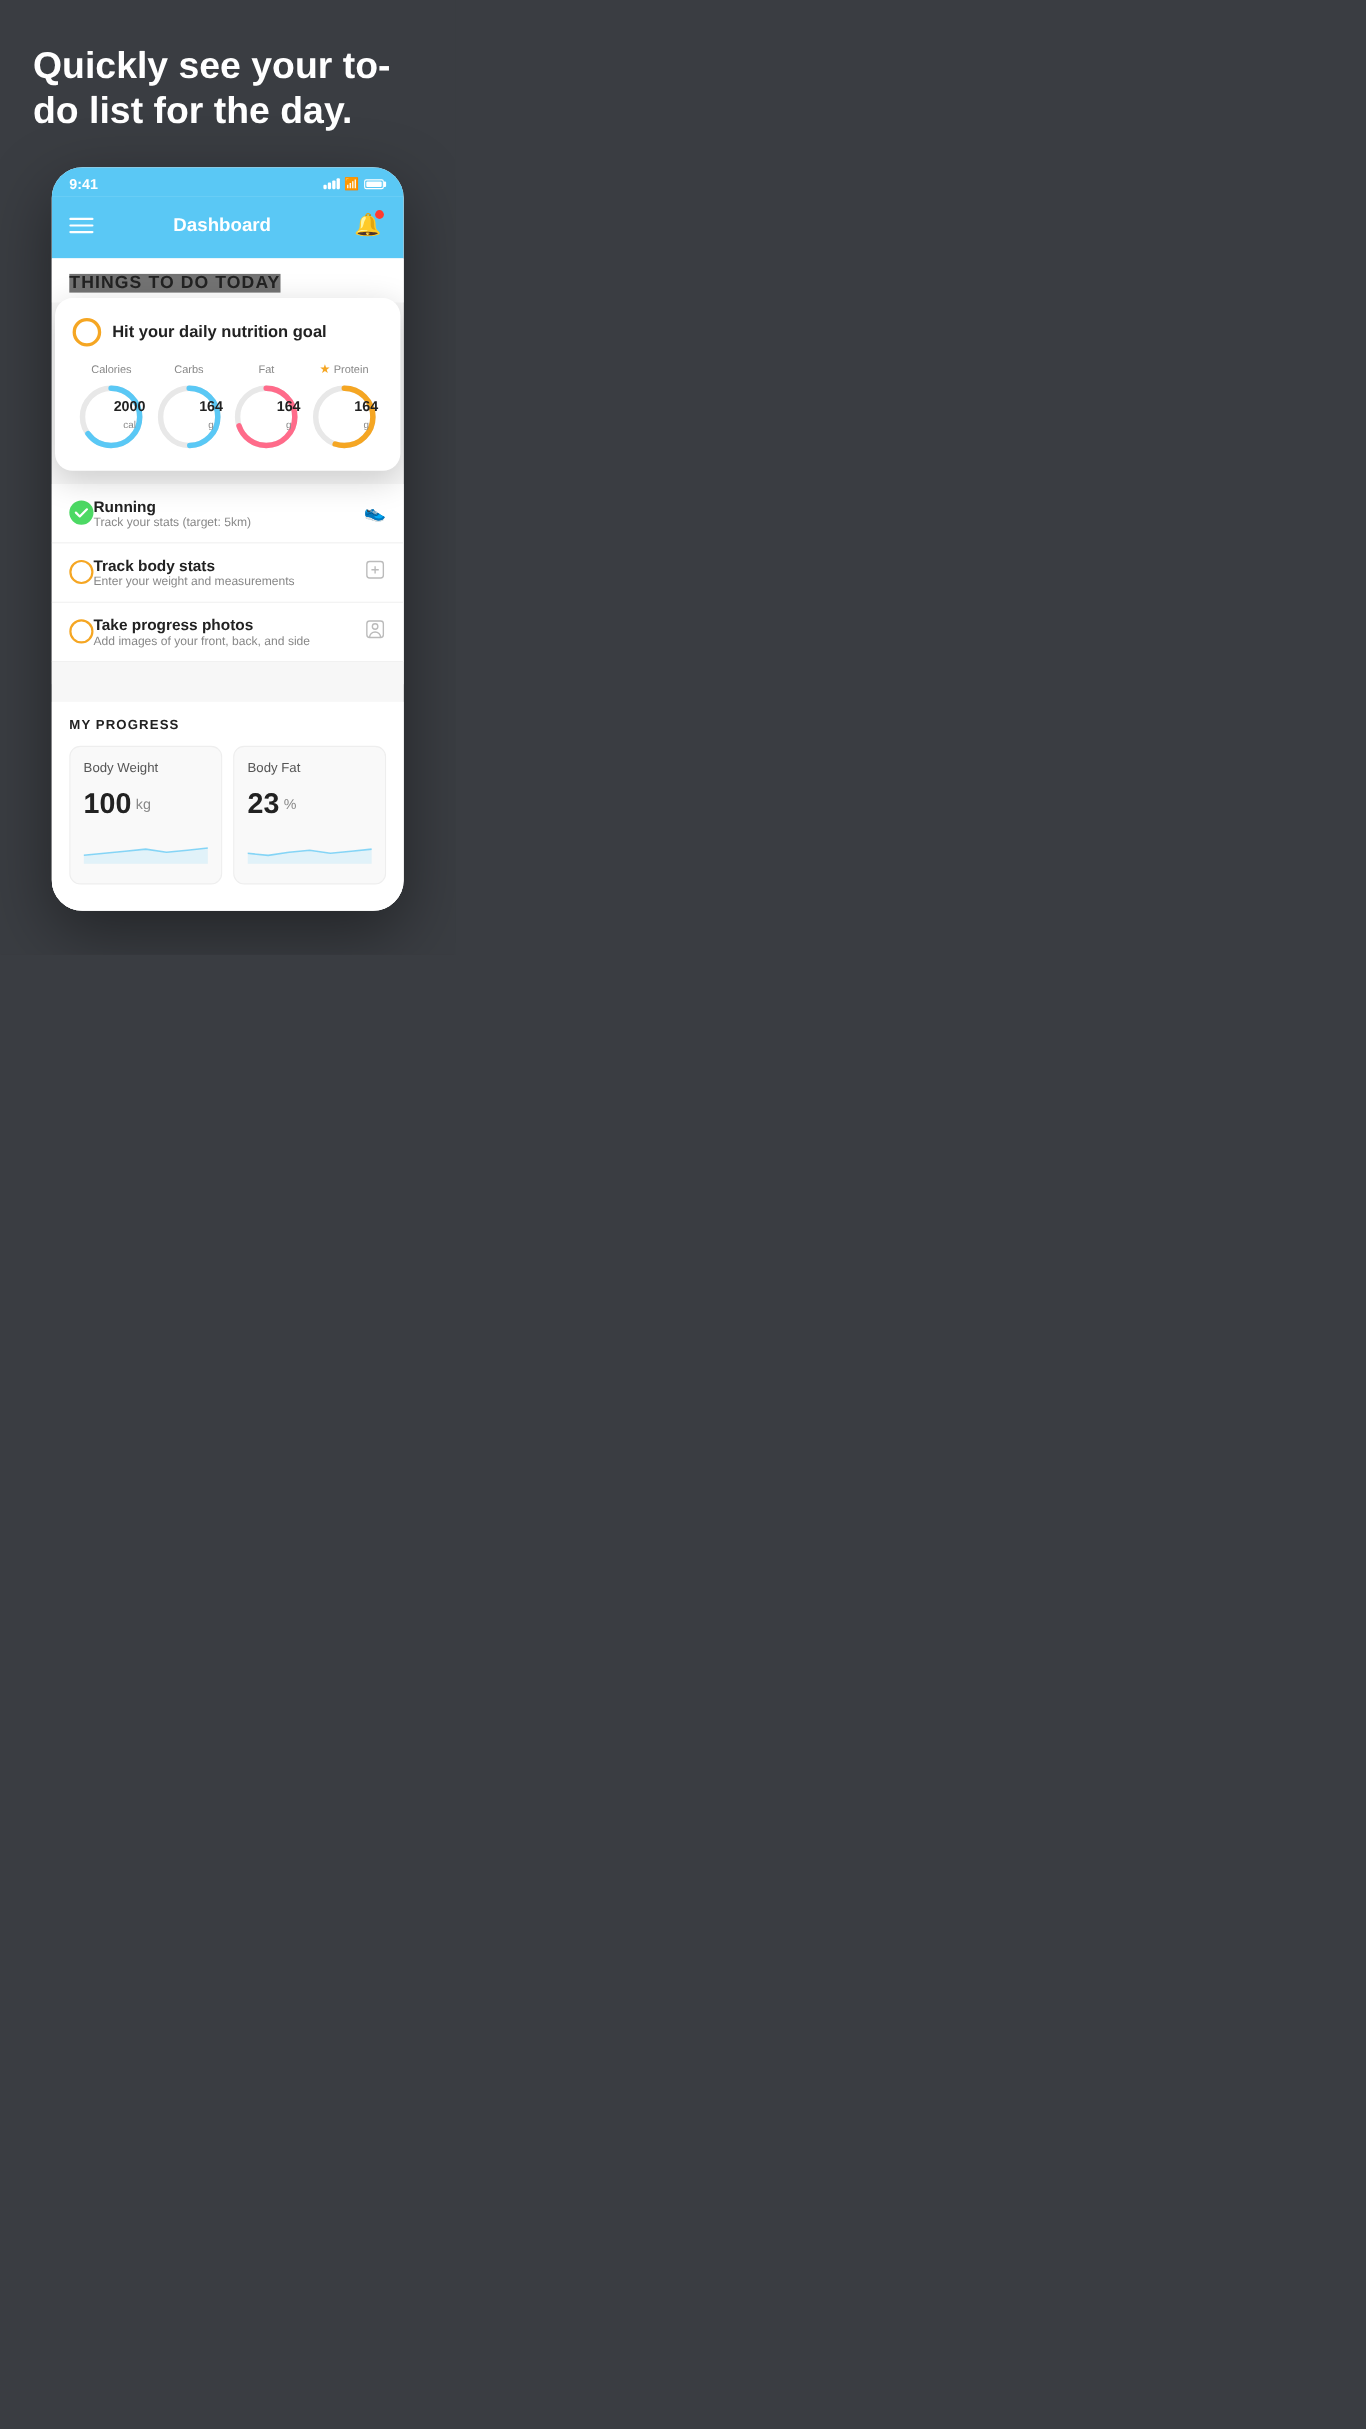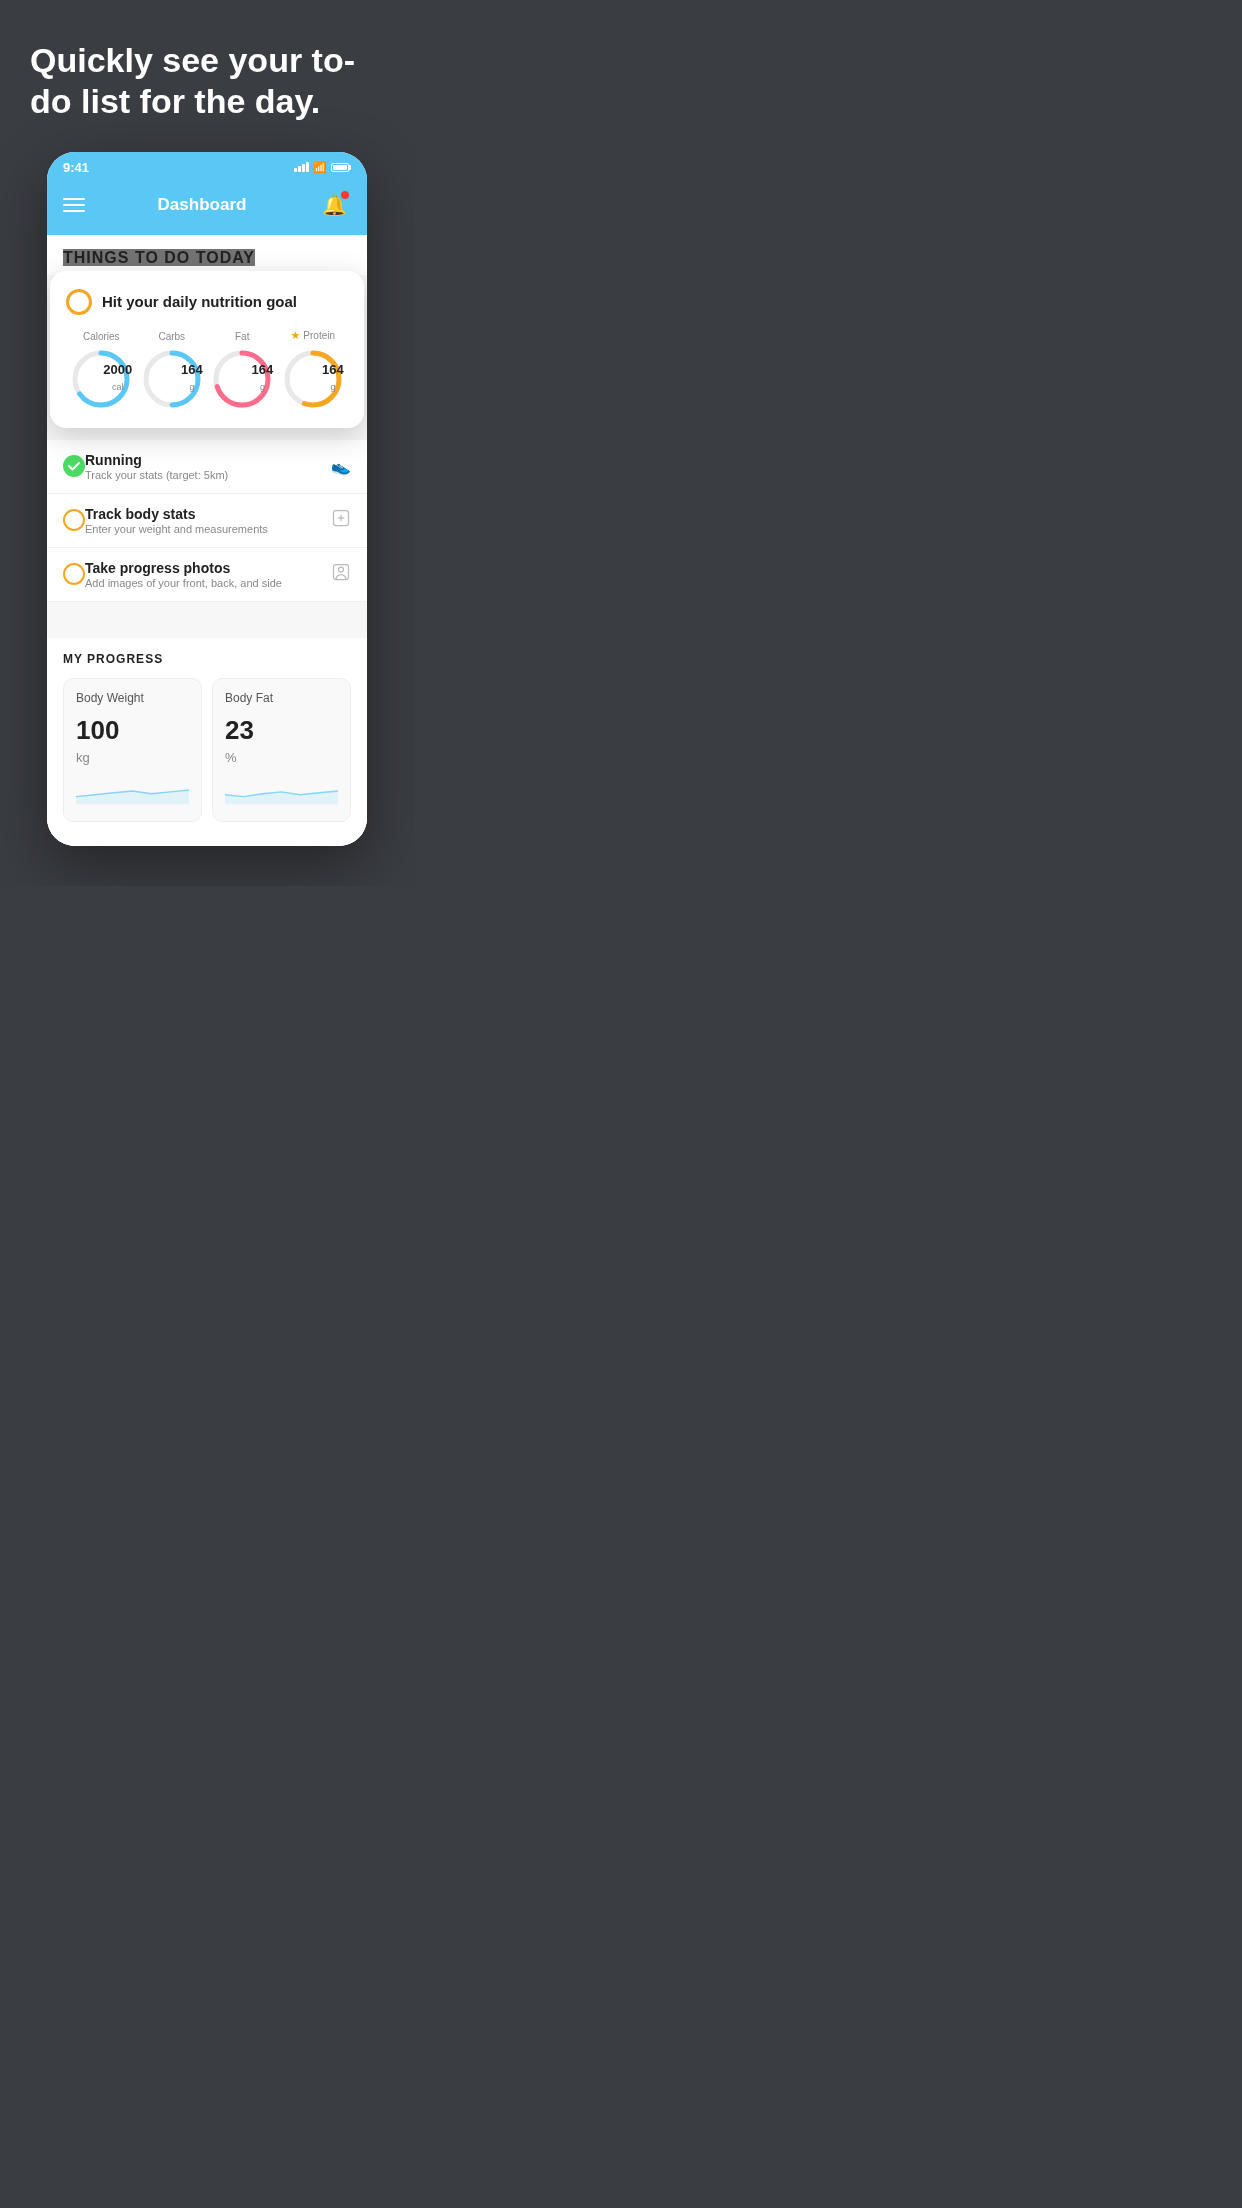--- a/index.html
+++ b/index.html
@@ -183,21 +183,21 @@
       display: flex;
       flex-direction: column;
       align-items: center;
       gap: 6px;
     }
 
     .nutrition-label {
       font-size: 10px;
       color: #888;
       display: flex;
-      align-items: center;
+      align-items: flex-end;
       gap: 3px;
     }
 
     .star-icon {
       color: #f5a623;
       font-size: 11px;
     }
 
     
     .circle-container {
@@ -304,24 +304,23 @@
 
     .progress-card-title {
       font-size: 12px;
       color: #555;
       font-weight: 400;
       margin-bottom: 10px;
     }
 
     .progress-value {
       display: flex;
-      align-items: flex-start;
+      align-items: center;
       gap: 4px;
       margin-bottom: 10px;
-      flex-direction: column;
     }
 
     .progress-number {
       font-size: 26px;
       font-weight: 800;
       color: #222;
     }
 
     .progress-unit {
       font-size: 13px;

